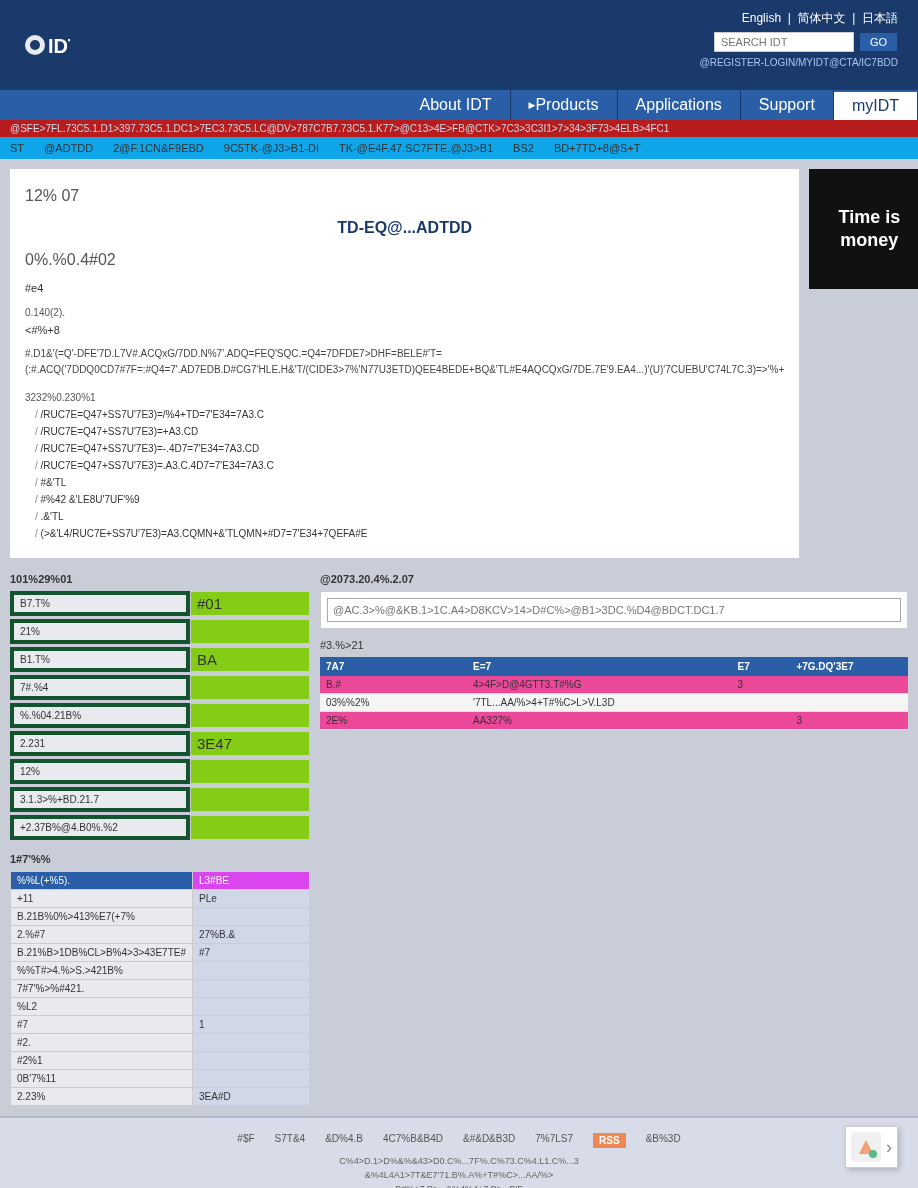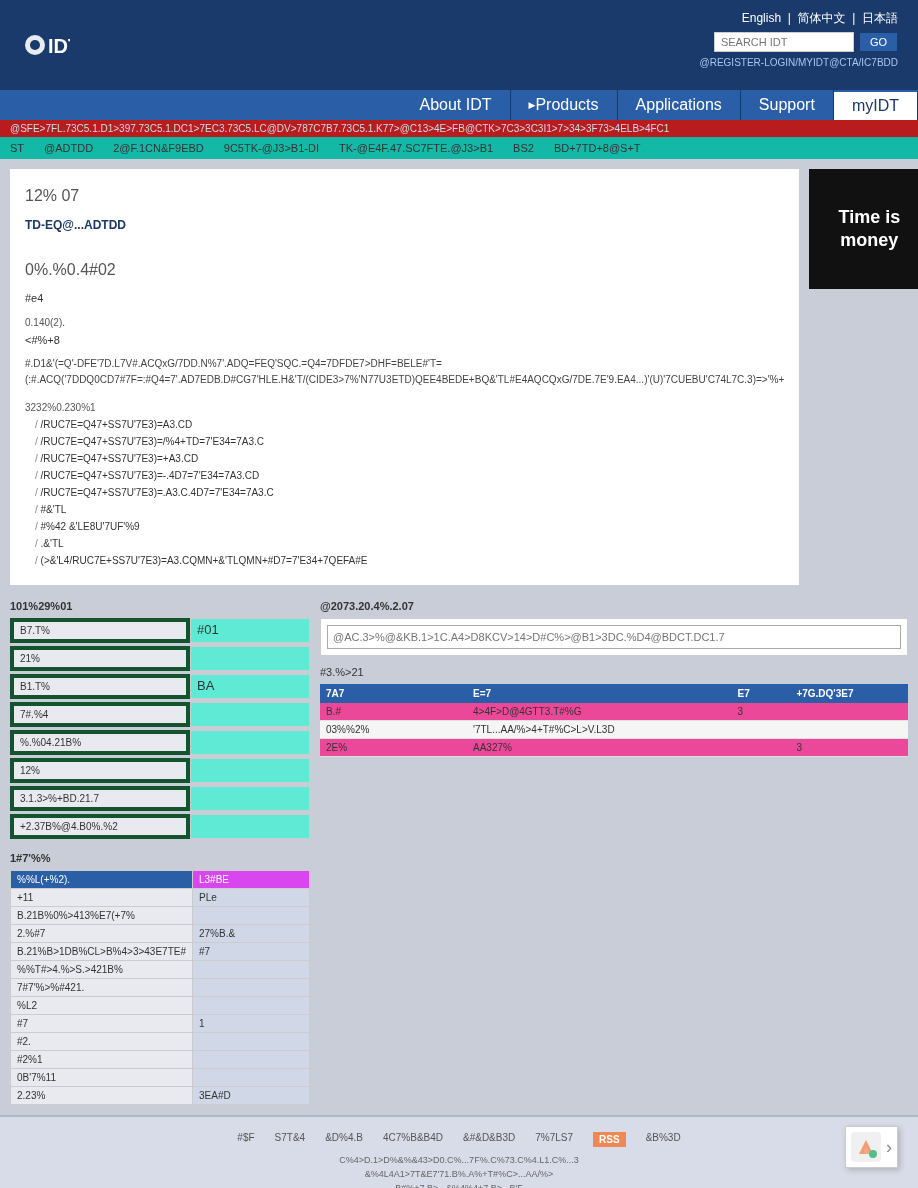--- a/index.html
+++ b/index.html
@@ -22,34 +22,34 @@
     #nav { background: #2a5fa8; height: 30px; display: flex; align-items: stretch; justify-content: flex-end; }
     .nav-item { color: white; padding: 0 18px; display: flex; align-items: center; font-size: 16px; cursor: pointer; border-right: 1px solid #1a3a6b; }
     .nav-item.active { background: white; color: #1a3a6b; border-top: 2px solid #2a5fa8; }
     .nav-item.products { color: white; }
     .nav-item.products::before { content: "▶ "; font-size: 9px; }
 
     
     #breadcrumb-bar { background: #b91c1c; padding: 3px 10px; font-size: 10px; color: #cde; }
 
     
-    #sub-nav { background: #14b8a6; padding: 5px 10px; display: flex; gap: 20px; font-size: 11px; }
+    #sub-nav { background: #0ea5e9; padding: 5px 10px; display: flex; gap: 20px; font-size: 11px; }
     .sub-nav-item { color: #333; cursor: pointer; }
 
     
     #main { background: #c8cdd8; padding: 10px; min-height: 900px; }
 
     
     #article-section { display: flex; gap: 10px; margin-bottom: 15px; }
     #article-box { background: white; flex: 1; padding: 15px; font-size: 11px; line-height: 1.5; }
     #ad-box { width: 130px; flex-shrink: 0; }
     #ad-image { background: #111; width: 120px; height: 120px; display: flex; align-items: center; justify-content: center; flex-direction: column; color: white; font-size: 18px; font-weight: bold; text-align: center; line-height: 1.3; }
 
     .article-meta { margin-bottom: 8px; color: #555; font-size: 16px; }
-    .article-title { font-weight: bold; color: #1a3a6b; font-size: 12px; margin-bottom: 24px; }
+    .article-title { font-weight: bold; color: #1a3a6b; font-size: 16px; margin-bottom: 8px; text-align: center; }
     .article-label { font-size: 10px; color: #555; margin-bottom: 2px; }
     .article-value { font-size: 11px; margin-bottom: 8px; }
     .article-body { font-size: 10px; color: #444; line-height: 1.6; margin-bottom: 12px; }
 
     .bullet-list { list-style: none; font-size: 10px; padding-left: 10px; }
     .bullet-list li { margin-bottom: 2px; }
     .bullet-list li::before { content: "/ "; color: #888; }
 
     
     #lower { display: flex; gap: 10px; margin-bottom: 10px; }
@@ -57,21 +57,21 @@
     #right-panel { flex: 1; }
 
     .section-title { font-size: 11px; color: #333; margin-bottom: 6px; font-weight: bold; }
     .data-table { width: 100%; border-collapse: collapse; background: #ec4899; font-size: 10px; }
     .data-table th { background: #2a5fa8; color: white; padding: 4px 6px; text-align: left; }
     .data-table td { padding: 3px 6px; border-bottom: 1px solid #e0e0e0; }
     .data-table tr:nth-child(even) td { background: #f5f5f5; }
 
     .input-row { display: flex; margin-bottom: 3px; }
     .input-label { background: #e8eaf0; border: 4px solid #14532d; padding: 3px 6px; width: 60%; font-size: 10px; }
-    .input-value { background: #5eead4; border: 1px solid #ccc; padding: 3px 6px; flex: 1; font-size: 13px; }
+    .input-value { background: #84cc16; border: 1px solid #ccc; padding: 3px 6px; flex: 1; font-size: 15px; }
 
     #search-box-area { background: white; border: 1px solid #ccc; padding: 6px; margin-bottom: 10px; }
 
     .results-label { font-size: 11px; color: #333; margin-bottom: 6px; }
 
     
     #bottom-section { margin-top: 10px; }
     .form-table { width: 300px; border-collapse: collapse; background: white; font-size: 10px; }
     .form-table td { border: 1px solid #ccc; padding: 3px 6px; }
     .form-label-cell { background: #e8eaf0; width: 55%; }
@@ -144,21 +144,20 @@
       <div class="article-meta">12% 07</div>
       <div class="article-title">TD-EQ@...ADTDD</div>
       <div class="article-meta">0%.%0.4#02</div>
       <div class="article-value">#e4</div>
       <div class="article-label">0.140(2).</div>
       <div class="article-value">&lt;#%+8</div>
       <div class="article-body">#.D1&amp;'(=Q'-DFE'7D.L7V#.ACQxG/7DD.N%7'.ADQ=FEQ'SQC.=Q4=7DFDE7&gt;DHF=BELE#'T=(:#.ACQ('7DDQ0CD7#7F=:#Q4=7'.AD7EDB.D#CG7'HLE.H&amp;'T/(CIDE3&gt;7%'N77U3ETD)QEE4BEDE+BQ&amp;'TL#E4AQCQxG/7DE.7E'9.EA4...)'(U)'7CUEBU'C74L7C.3)=&gt;'%+</div>
 
       <div class="article-label">3232%0.230%1</div>
       <ul class="bullet-list">
-        <li>/RUC7E=Q47+SS7U'7E3)=A3.CD</li>
         <li>/RUC7E=Q47+SS7U'7E3)=/%4+TD=7'E34=7A3.C</li>
         <li>/RUC7E=Q47+SS7U'7E3)=+A3.CD</li>
         <li>/RUC7E=Q47+SS7U'7E3)=-.4D7=7'E34=7A3.CD</li>
         <li>/RUC7E=Q47+SS7U'7E3)=.A3.C.4D7=7'E34=7A3.C</li>
         <li>#&amp;'TL</li>
         <li>#%42 &amp;'LE8U'7UF'%9</li>
         <li>.&amp;'TL</li>
         <li>(&gt;&amp;'L4/RUC7E+SS7U'7E3)=A3.CQMN+&amp;'TLQMN+#D7=7'E34+7QEFA#E</li>
       </ul>
     </div>
@@ -188,20 +187,24 @@
           <div class="input-label">B1.T%</div>
           <div class="input-value">BA</div>
         </div>
         <div class="input-row">
           <div class="input-label">7#.%4</div>
           <div class="input-value"></div>
         </div>
         <div class="input-row">
           <div class="input-label">%.%04.21B%</div>
           <div class="input-value"></div>
+        </div>
+        <div class="input-row">
+          <div class="input-label">2.231</div>
+          <div class="input-value">3E47</div>
         </div>
         <div class="input-row">
           <div class="input-label">12%</div>
           <div class="input-value"></div>
         </div>
         <div class="input-row">
           <div class="input-label">3.1.3&gt;%+BD.21.7</div>
           <div class="input-value"></div>
         </div>
         <div class="input-row">
@@ -250,21 +253,21 @@
         </tbody>
       </table>
     </div>
   </div>
 
   <div id="bottom-section">
     <div class="section-title">1#7'%%</div>
     <table class="form-table">
       <tbody>
         <tr style="background:#2a5fa8; color:white;">
-          <td style="background:#2a5fa8; color:white;">%%L(+%2).</td>
+          <td style="background:#2a5fa8; color:white;">%%L(+%5).</td>
           <td style="background:#d946ef; color:white;">L3#BE</td>
         </tr>
         <tr>
           <td class="form-label-cell">+11</td>
           <td class="form-value-cell">PLe</td>
         </tr>
         <tr>
           <td class="form-label-cell">B.21B%0%&gt;413%E7(+7%</td>
           <td class="form-value-cell"></td>
         </tr>

